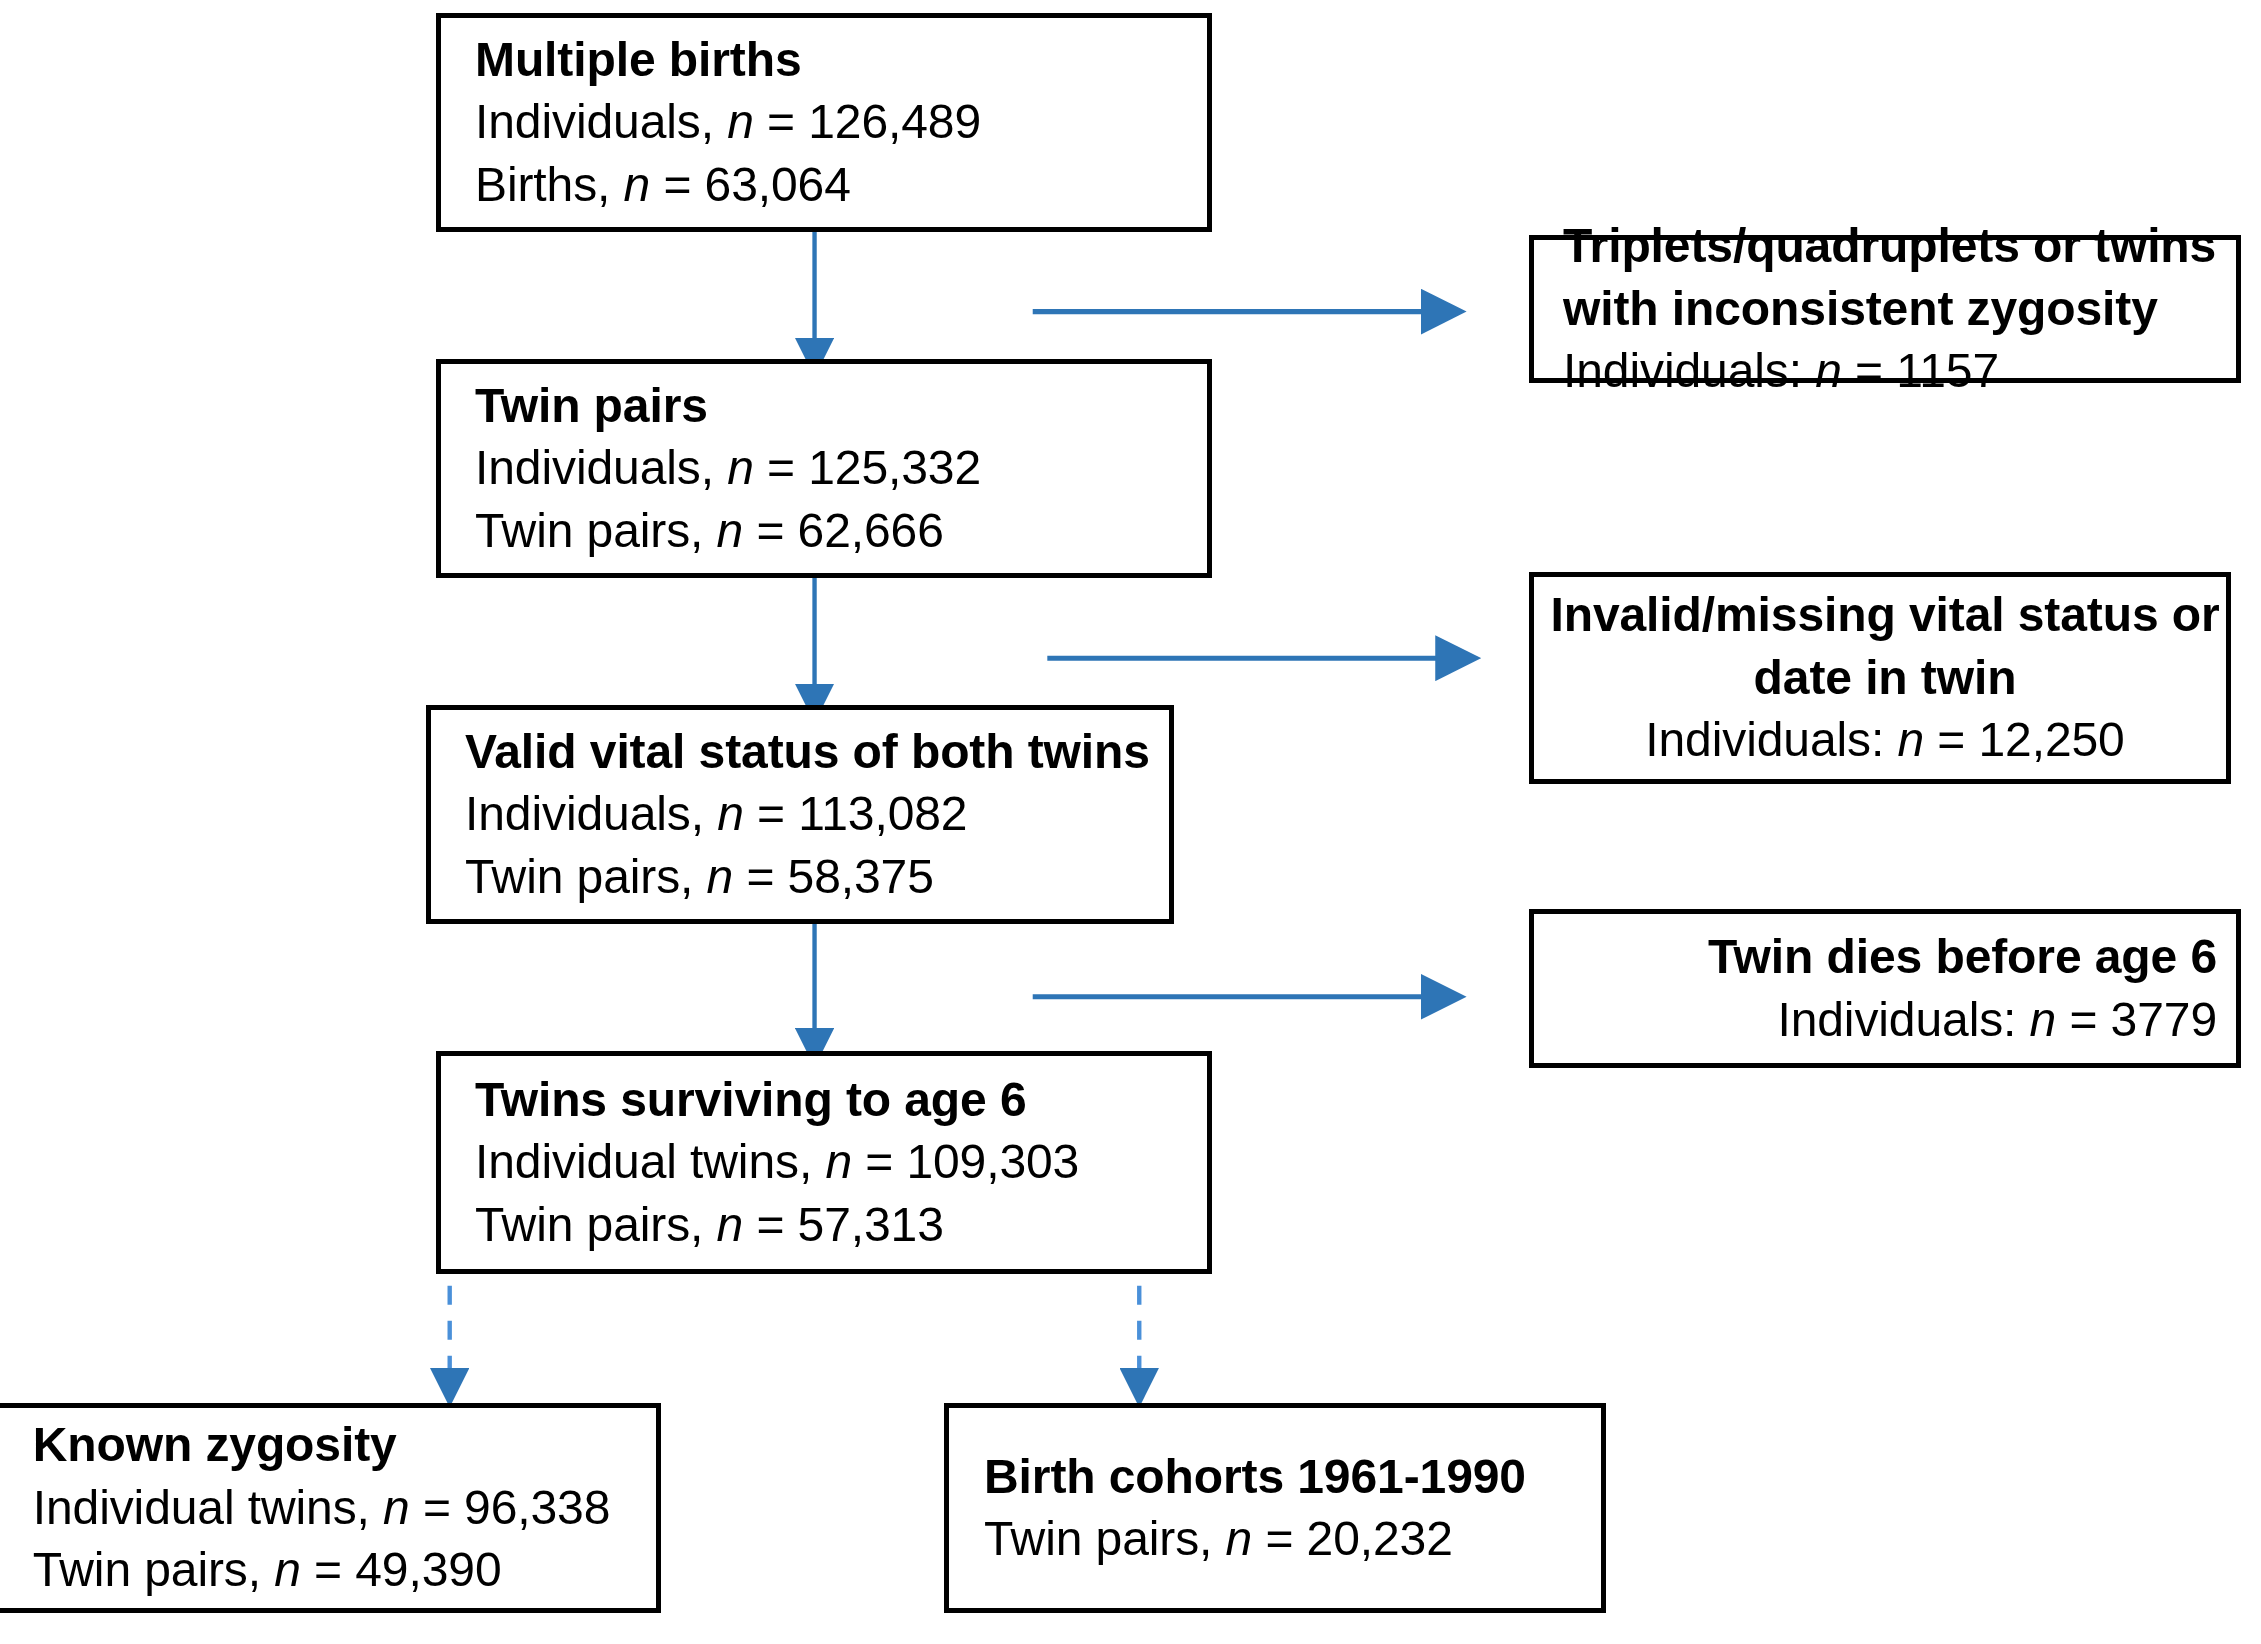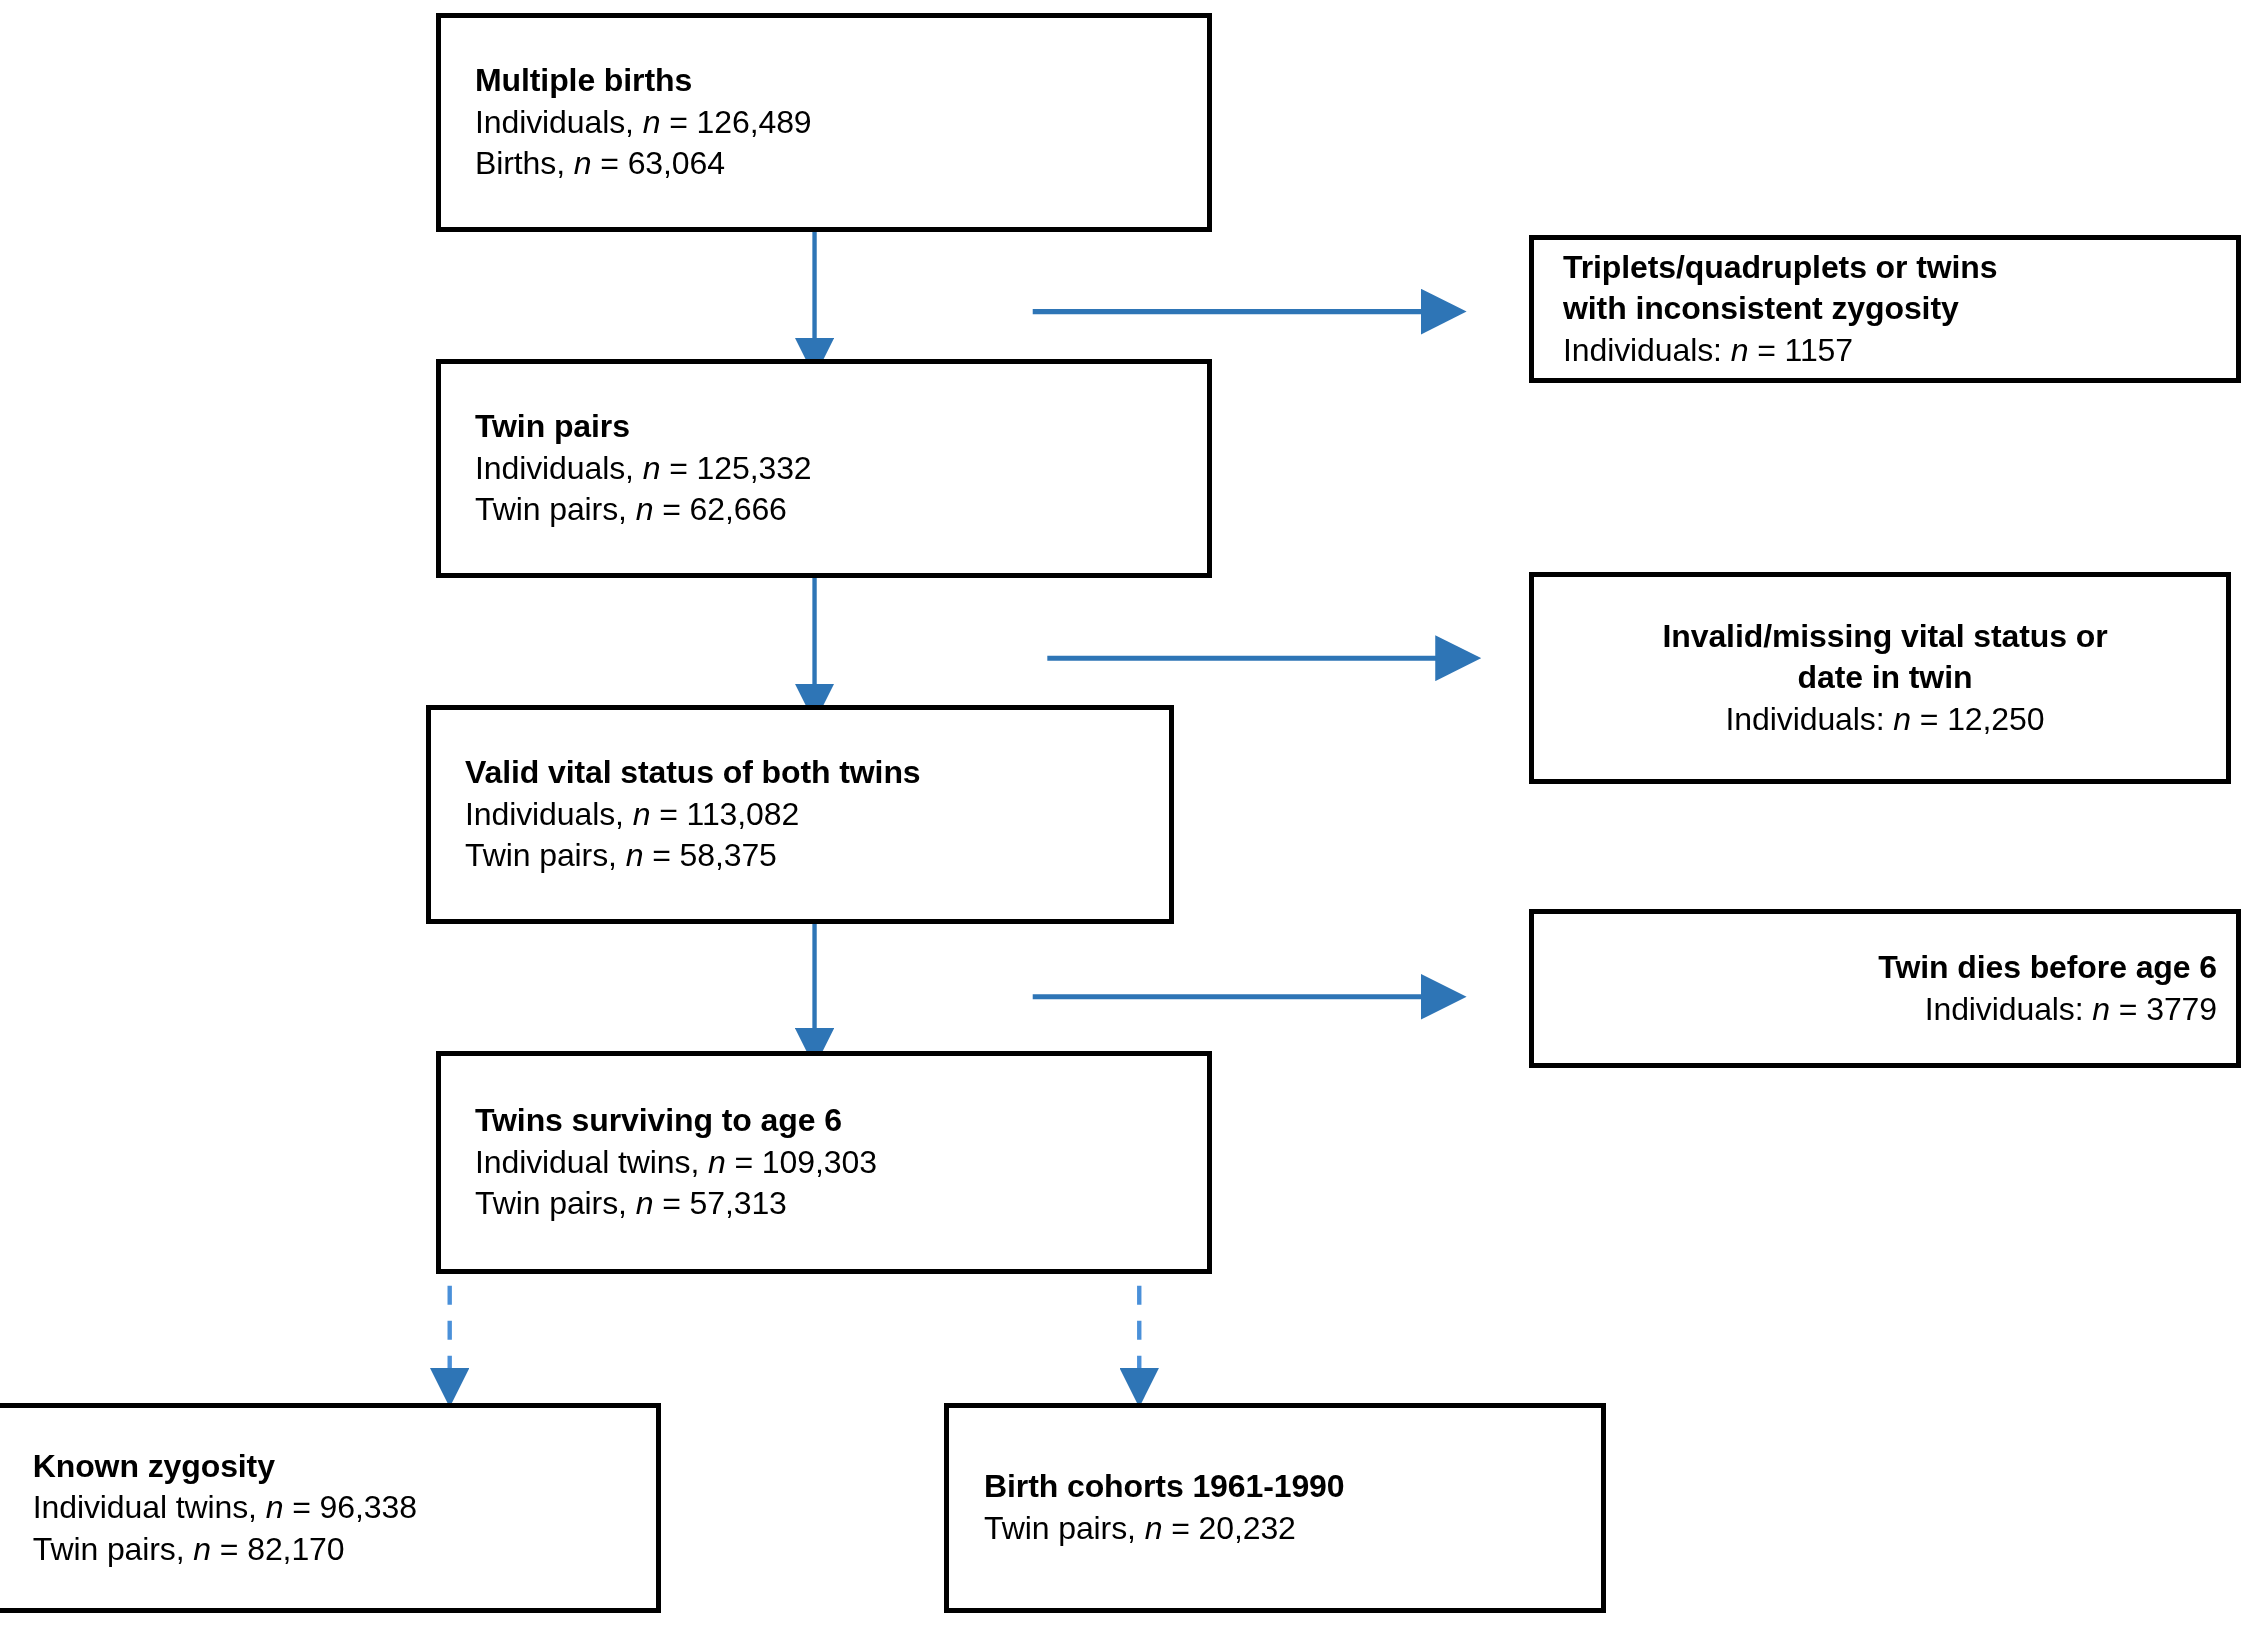--- a/index.html
+++ b/index.html
@@ -19,21 +19,21 @@
     position: absolute;
     box-sizing: border-box;
     border: 5.1px solid #000000;
     background: #ffffff;
     padding: 19px 22px 19px 34px;
     display: flex;
     flex-direction: column;
     justify-content: center;
   }
   .node .line {
-    font-size: 32px;
+    font-size: 48px;
     line-height: 1.30;
     color: #000000;
     white-space: nowrap;
     letter-spacing: -0.1px;
   }
   .node .line.head {
     font-weight: bold;
   }
   .node .line em {
     font-style: italic;
@@ -137,21 +137,21 @@
       <span>Individuals: </span><em>n</em><span> = 3779</span>
     </div>
   </div>
 
   <div class="node" style="left:-7.3px; top:1403px; width:668px; height:210px; padding:13px 16px 13px 35px;">
     <div class="line head">Known zygosity</div>
     <div class="line">
       <span>Individual twins, </span><em>n</em><span> = 96,338</span>
     </div>
     <div class="line">
-      <span>Twin pairs, </span><em>n</em><span> = 82,170</span>
+      <span>Twin pairs, </span><em>n</em><span> = 49,390</span>
     </div>
   </div>
 
   <div class="node" style="left:944px; top:1403px; width:662px; height:210px; padding:13px 16px 13px 35px;">
     <div class="line head">Birth cohorts 1961-1990</div>
     <div class="line">
       <span>Twin pairs, </span><em>n</em><span> = 20,232</span>
     </div>
   </div>
 

